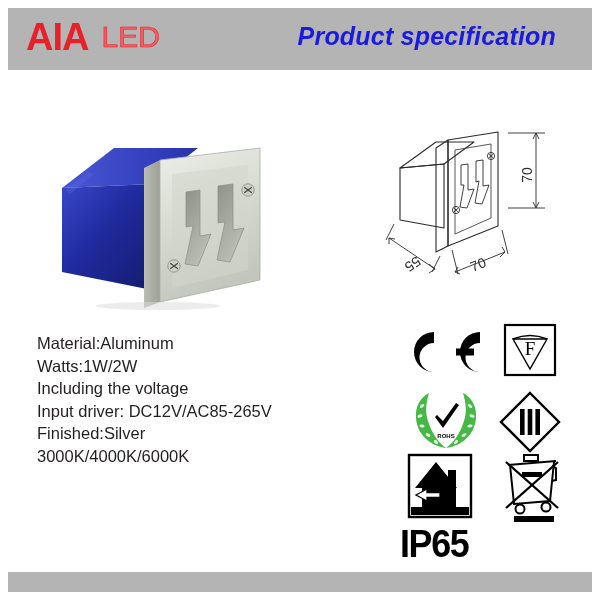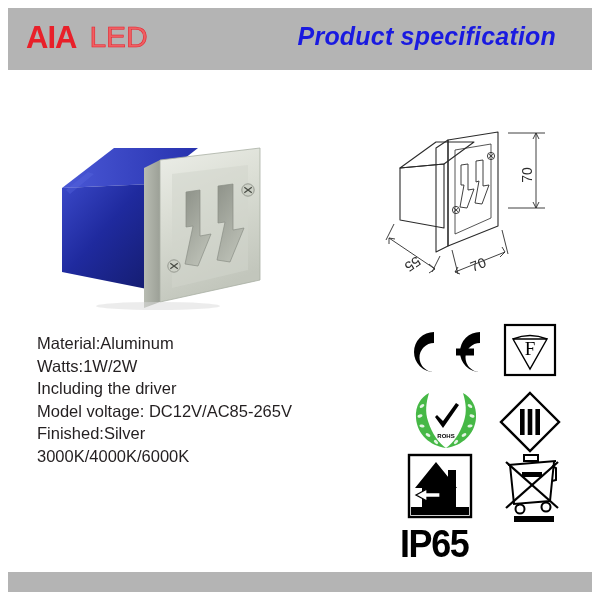--- a/index.html
+++ b/index.html
@@ -26,21 +26,21 @@
   }
   .logo {
     position: absolute;
     left: 26px;
     top: 20px;
     height: 34px;
     display: flex;
     align-items: center;
   }
   .logo-aia {
-    font-size: 31px;
+    font-size: 38px;
     font-weight: bold;
     color: #e8202a;
     letter-spacing: -1px;
     line-height: 1;
     font-family: "Liberation Sans", sans-serif;
   }
   .logo-led {
     font-size: 30px;
     font-weight: normal;
     color: #ef5f63;
@@ -265,22 +265,22 @@
       <path d="M11,116 L11,110 L17,111"></path>
       <path d="M51,136 L57,141 L51,145"></path>
     </g>
     <text x="32" y="132" fill="#2b2b2b" font-family="Liberation Sans, sans-serif" font-size="14" text-anchor="middle" transform="rotate(-214 32 132)">55</text>
   </svg>
 </div>
 
 <div class="spec-list">
   <div class="spec-line">Material:Aluminum</div>
   <div class="spec-line">Watts:1W/2W</div>
-  <div class="spec-line">Including the driver</div>
-  <div class="spec-line">Model voltage: DC12V/AC85-265V</div>
+  <div class="spec-line">Including the voltage</div>
+  <div class="spec-line">Input driver: DC12V/AC85-265V</div>
   <div class="spec-line">Finished:Silver</div>
   <div class="spec-line">3000K/4000K/6000K</div>
 </div>
 
 <div class="cert-area">
 
   <div class="cert-cell ce-mark">
     <svg width="86" height="48" viewBox="0 0 86 48" xmlns="http://www.w3.org/2000/svg">
       <path d="M34,4 A20,20 0 1 0 34,44 A14.5,14.5 0 1 1 34,15 Z" fill="#000000"></path>
       <path d="M80,4 A20,20 0 1 0 80,44 A14.5,14.5 0 1 1 80,15 Z" fill="#000000"></path>

